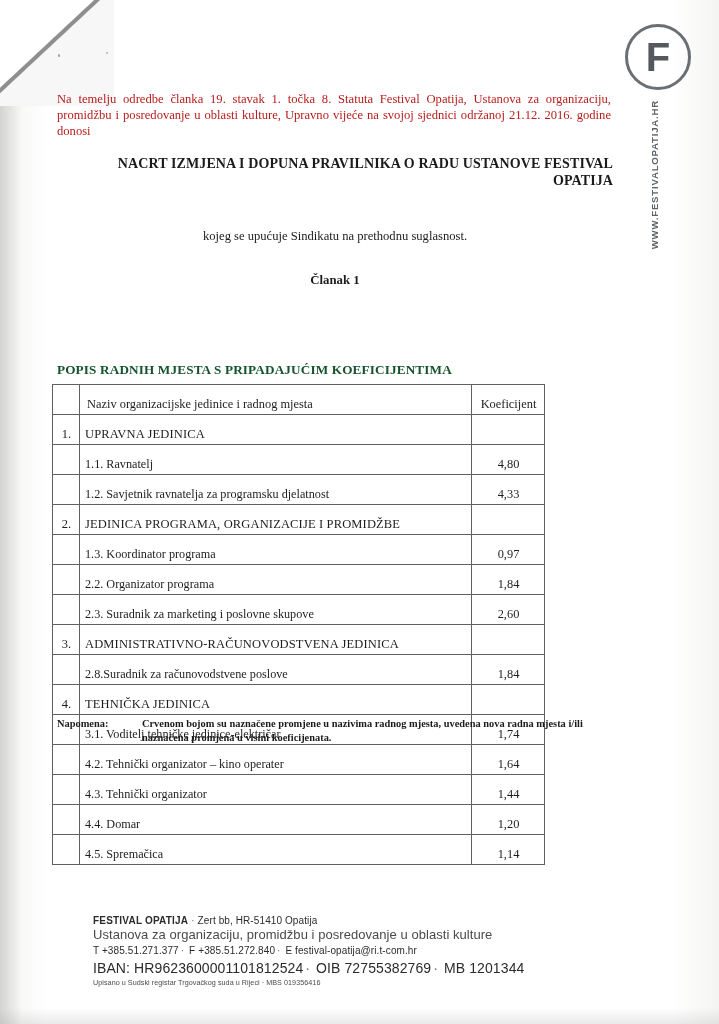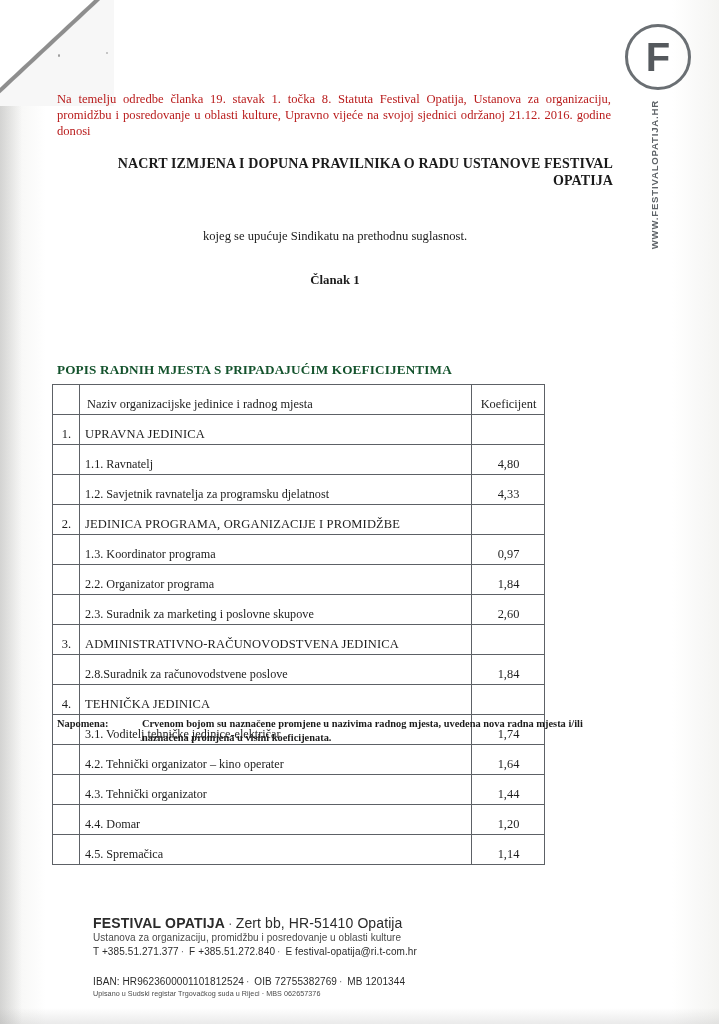--- a/index.html
+++ b/index.html
@@ -183,35 +183,35 @@
   }
 
   
   #footer-block {
     position: absolute;
     left: 93px; top: 915px;
     width: 440px;
     font-family: "Liberation Sans", sans-serif;
     color: #2b2b2b;
   }
-  #footer-line-1 { font-size: 14px; white-space: nowrap; }
+  #footer-line-1 { font-size: 10px; white-space: nowrap; }
   #footer-name { font-weight: bold; letter-spacing: 0.2px; }
   #footer-sep-1 { color: #6d6d6d; padding: 0 3px; }
   #footer-address { letter-spacing: 0.1px; }
   #footer-line-2 {
-    font-size: 10px; color: #4a4a4a;
+    font-size: 13px; color: #4a4a4a;
     margin-top: 1px; letter-spacing: 0.05px;
     white-space: nowrap;
   }
   #footer-line-3 {
     font-size: 10px; margin-top: 2.5px;
     letter-spacing: 0.1px; white-space: nowrap;
   }
   #footer-line-4 {
-    font-size: 10px; margin-top: 19px;
+    font-size: 14px; margin-top: 4px;
     letter-spacing: 0.1px; white-space: nowrap;
   }
   #footer-line-5 {
     font-size: 7.2px; color: #4a4a4a;
     margin-top: 2px; letter-spacing: 0.05px;
     white-space: nowrap;
   }
   .dot-sep { color: #6d6d6d; padding: 0 2px; }
 </style>
 </head>
@@ -350,16 +350,16 @@
       <span>festival-opatija@ri.t-com.hr</span>
     </div>
     <div id="footer-line-4">
       <span>IBAN:</span>
       <span>HR9623600001101812524</span><span class="dot-sep">·</span>
       <span>OIB</span>
       <span>72755382769</span><span class="dot-sep">·</span>
       <span>MB</span>
       <span>1201344</span>
     </div>
-    <div id="footer-line-5">Upisano u Sudski registar Trgovačkog suda u Rijeci · MBS 062657376</div>
+    <div id="footer-line-5">Upisano u Sudski registar Trgovačkog suda u Rijeci · MBS 019356416</div>
   </div>
 
 </div>
 
 </body></html>

